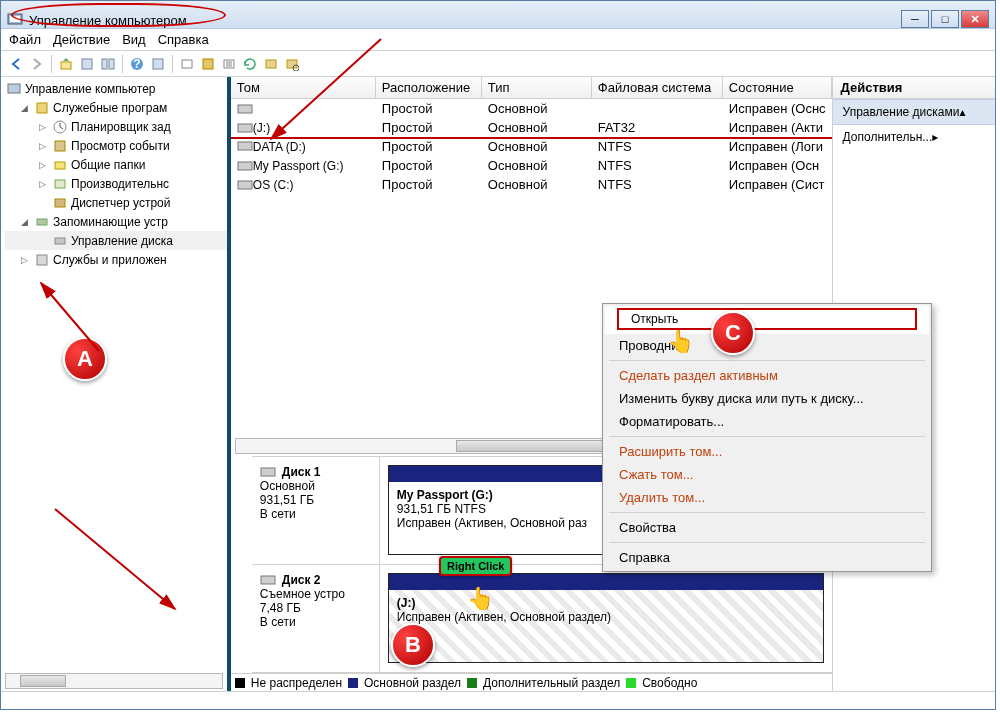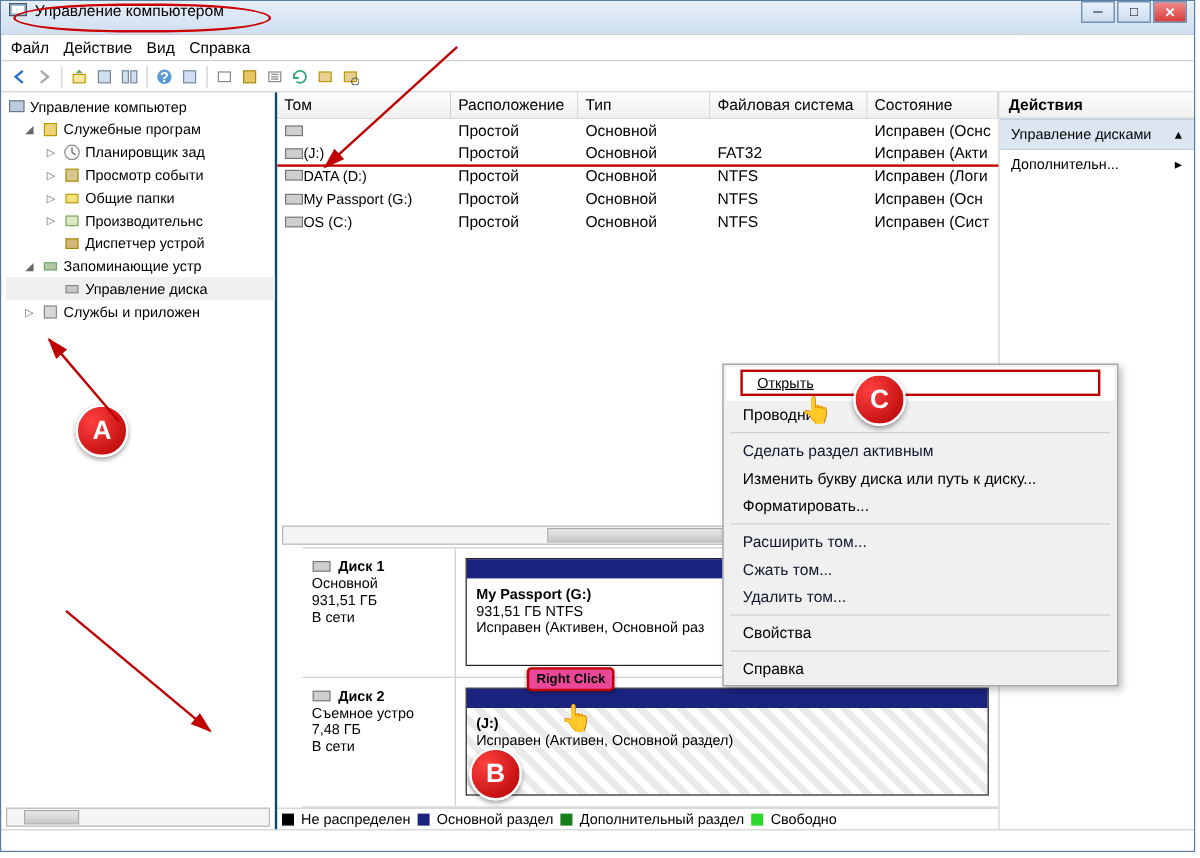--- a/index.html
+++ b/index.html
@@ -1,36 +1,36 @@
 <!DOCTYPE html>
 <html><head>
 <meta charset="utf-8">
 <style>
   * { box-sizing: border-box; margin: 0; padding: 0; font-family: "Segoe UI", Tahoma, sans-serif; font-size: 12px; }
   body { width: 1000px; height: 715px; background: #fff; overflow: hidden; position: relative; }
   .window { width: 996px; height: 710px; border: 1px solid #5a7ea3; background: #fff; position: relative; }
-  .titlebar { height: 28px; background: linear-gradient(#e6eef7, #cfdff1); display: flex; align-items: flex-start; padding: 0 6px; border-bottom: 1px solid #b8c8da; }
+  .titlebar { height: 28px; background: linear-gradient(#e6eef7, #cfdff1); display: flex; align-items: flex-end; padding: 0 6px; border-bottom: 1px solid #b8c8da; }
   .titlebar .icon { width: 16px; height: 16px; margin-right: 6px; }
   .titlebar .title { font-size: 13px; color: #000; }
   .titlebar .spacer { flex: 1; }
   .win-btns { display: flex; gap: 2px; }
   .win-btn { width: 28px; height: 18px; border: 1px solid #5a7ea3; background: linear-gradient(#eaf1fa,#cdddf0); display:flex; align-items:center; justify-content:center; font-size: 11px; }
   .win-btn.close { background: linear-gradient(#f08b8b,#d83b3b); color:#fff; font-weight:bold; }
 
   .title-circle { position:absolute; left:10px; top:2px; width:215px; height:24px; border:2px solid #c00; border-radius:50%/60%; pointer-events:none; }
 
   .menubar { height: 22px; border-bottom: 1px solid #d0d0d0; display:flex; align-items:center; padding: 0 8px; gap:12px; }
   .menubar span { font-size: 13px; }
 
   .toolbar { height: 26px; border-bottom: 1px solid #d0d0d0; display:flex; align-items:center; padding:0 6px; gap:3px; }
   .tool { width:18px; height:18px; display:flex; align-items:center; justify-content:center; }
   .tool-sep { width:1px; height:18px; background:#ccc; margin:0 2px; }
 
   .content { display:flex; height: calc(100% - 28px - 22px - 26px - 18px); }
-  .tree { width: 232px; border-right: 2px solid #0c4a6e; overflow:hidden; padding: 2px 0 0 4px; position:relative; }
+  .tree { width: 232px; border-right: 4px solid #0c4a6e; overflow:hidden; padding: 2px 0 0 4px; position:relative; }
   .tree-item { display:flex; align-items:center; height:19px; gap:4px; font-size:13px; white-space:nowrap; }
   .indent0 { padding-left: 2px; }
   .indent1 { padding-left: 16px; }
   .indent2 { padding-left: 34px; }
   .tree .triangle { font-size:9px; color:#666; width:10px; }
   .tree .selected { background:#f0f0f0; }
   .tree-scroll { position:absolute; bottom:2px; left:4px; right:4px; height:16px; border:1px solid #b8b8b8; background:#f4f4f4; display:flex; align-items:center; }
   .tree-scroll .thumb { margin-left:14px; width:46px; height:12px; background:linear-gradient(#e8e8e8,#c8c8c8); border:1px solid #aaa; }
 
   .main { flex:1; display:flex; flex-direction:column; border-right:1px solid #d0d0d0; }
@@ -57,37 +57,37 @@
   .vol-header { height:16px; background:#1a237e; }
   .vol-body { padding:6px 8px; font-size:12.5px; }
   .vol-body .vname { font-weight:bold; }
   .disk2 .vol-box { background: repeating-linear-gradient(45deg,#fff,#fff 6px,#eaeaea 6px,#eaeaea 12px); }
 
   .legend { height:18px; display:flex; align-items:center; gap:6px; padding-left:4px; font-size:13px; border-top:1px solid #d0d0d0; }
   .legend .sq { width:10px; height:10px; display:inline-block; }
 
   .actions { width:164px; }
   .actions-head { height:22px; padding:3px 8px; font-size:13px; font-weight:bold; border-bottom:1px solid #d0d0d0; background:linear-gradient(#fdfdfd,#f0f0f0); }
-  .actions-item { padding:5px 10px; font-size:13px; display:flex; justify-content:space-between; align-items:center; }
+  .actions-item { padding:5px 10px; font-size:13px; display:flex; justify-content:flex-start; align-items:center; }
   .actions-sel { background:#dce6f2; border-top:1px solid #c2d0e2; border-bottom:1px solid #c2d0e2; }
 
   .statusbar { height:18px; border-top:1px solid #d0d0d0; }
 
   
   .ctx { position:absolute; left:601px; top:302px; width:330px; background:#f0f0f0; border:1px solid #979797; box-shadow:3px 3px 6px rgba(0,0,0,.25); z-index:50; padding:2px; }
   .ctx-item { padding:4px 14px; font-size:13px; }
-  .ctx-item.disabled { color:#0f172a; }
+  .ctx-item.disabled { color:#c2410c; }
   .ctx-sep { height:1px; background:#d0d0d0; margin:3px 4px; }
   .ctx-highlight { background:#fff; }
-  .ctx-box { border:2px solid #c00000; padding:2px 12px; margin:-2px -2px 0 -2px;text-decoration:underline; }
+  .ctx-box { border:2px solid #c00000; padding:2px 12px; margin:-2px -2px 0 -2px; }
 
   
   .arrow { position:absolute; pointer-events:none; z-index:100; }
   .badge { position:absolute; width:44px; height:44px; border-radius:50%; background:radial-gradient(circle at 30% 30%, #ff4040, #b00000); border:2px solid #fff; box-shadow:0 2px 4px rgba(0,0,0,.4); color:#fff; font-weight:bold; font-size:22px; display:flex; align-items:center; justify-content:center; z-index:60; }
-  .rclick-tip { position:absolute; background:#ec4899; border:2px solid #c00000; border-radius:4px; padding:2px 6px; font-size:11px; font-weight:bold; box-shadow:0 1px 3px rgba(0,0,0,.3); z-index:70;text-align:right; }
+  .rclick-tip { position:absolute; background:#22c55e; border:2px solid #c00000; border-radius:4px; padding:2px 6px; font-size:11px; font-weight:bold; box-shadow:0 1px 3px rgba(0,0,0,.3); z-index:70;text-align:right; }
   .cursor { position:absolute; z-index:80; font-size:22px; }
 
   svg.ticon-svg { width:14px; height:14px; }
   svg.disk-svg { width:16px; height:12px; }
 </style>
 </head>
 <body>
 
 <div class="window">
 

